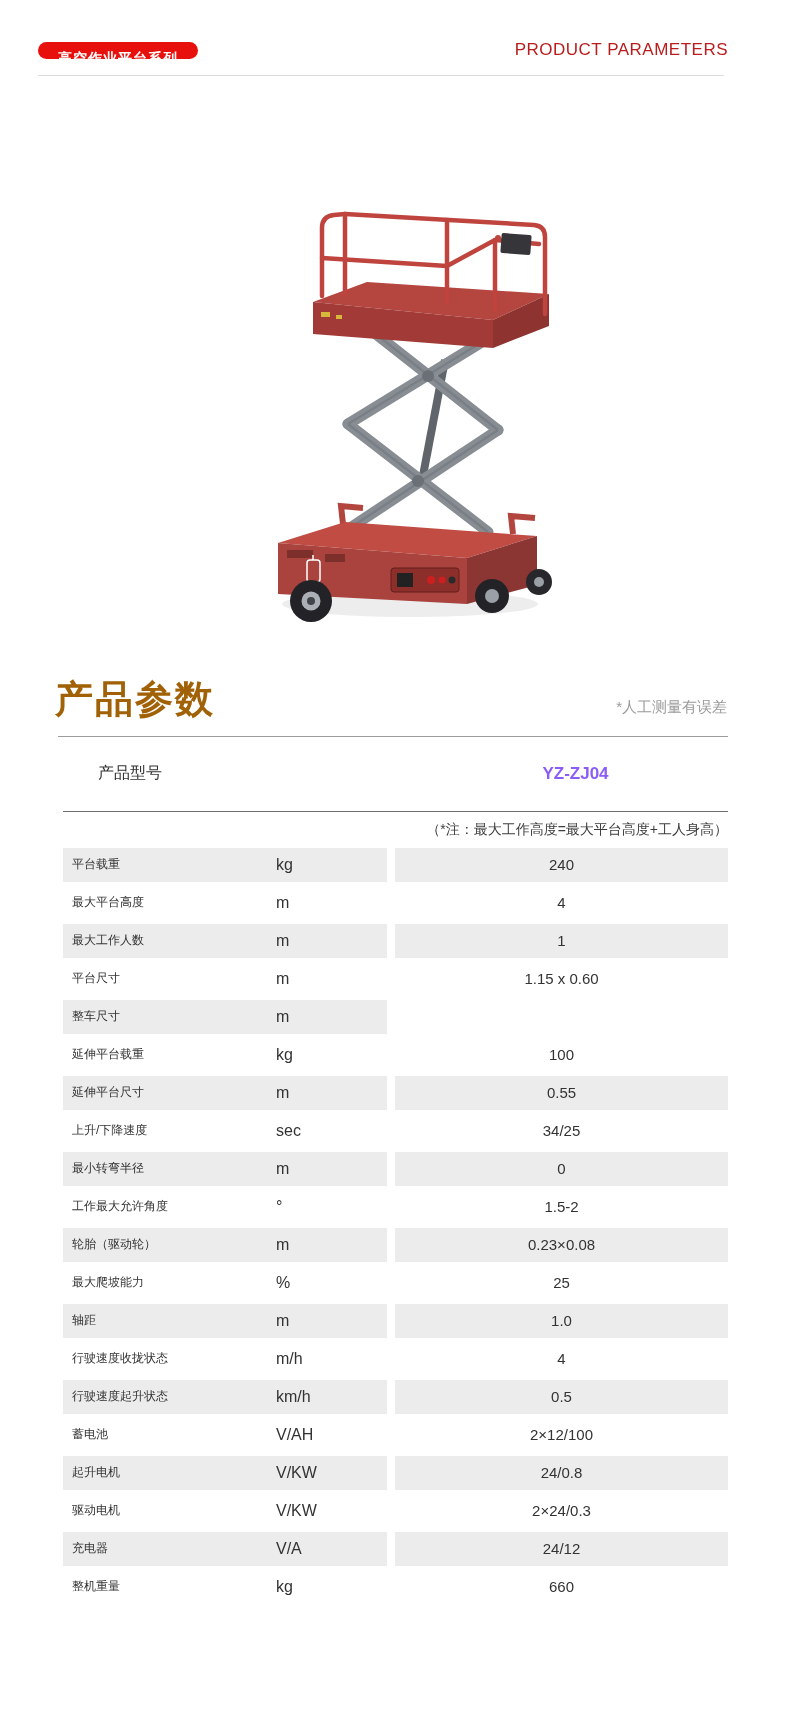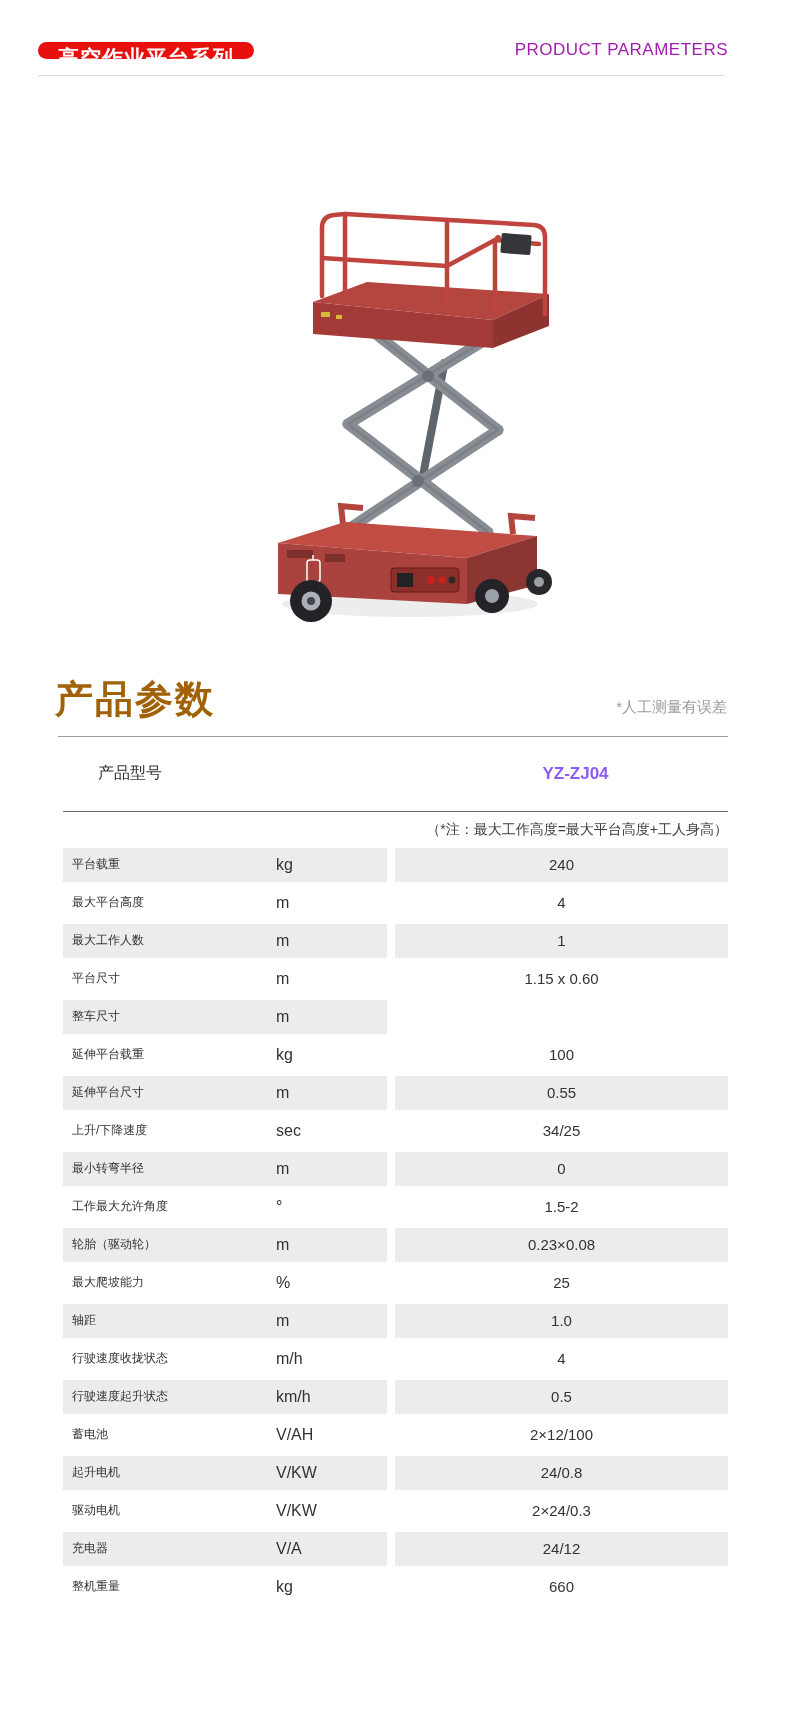--- a/index.html
+++ b/index.html
@@ -18,30 +18,30 @@
   .header {
     display: flex;
     justify-content: space-between;
     align-items: center;
     padding: 40px 62px 0 38px;
   }
   .badge {
     background: #e8100c;
     color: #ffffff;
     font-weight: bold;
-    font-size: 21px;
+    font-size: 14px;
     letter-spacing: 1px;
     height: 17px;
     line-height: 32px;
     padding: 0 20px;
     border-radius: 16px;
     white-space: nowrap;
   }
   .header-right {
-    color: #a21caf;
+    color: #b91c1c;
     font-size: 17px;
     letter-spacing: 0.5px;
     white-space: nowrap;
   }
   .header-divider {
     height: 1px;
     background: #dcdcdc;
     margin: 15px 66px 0 38px;
   }
 

